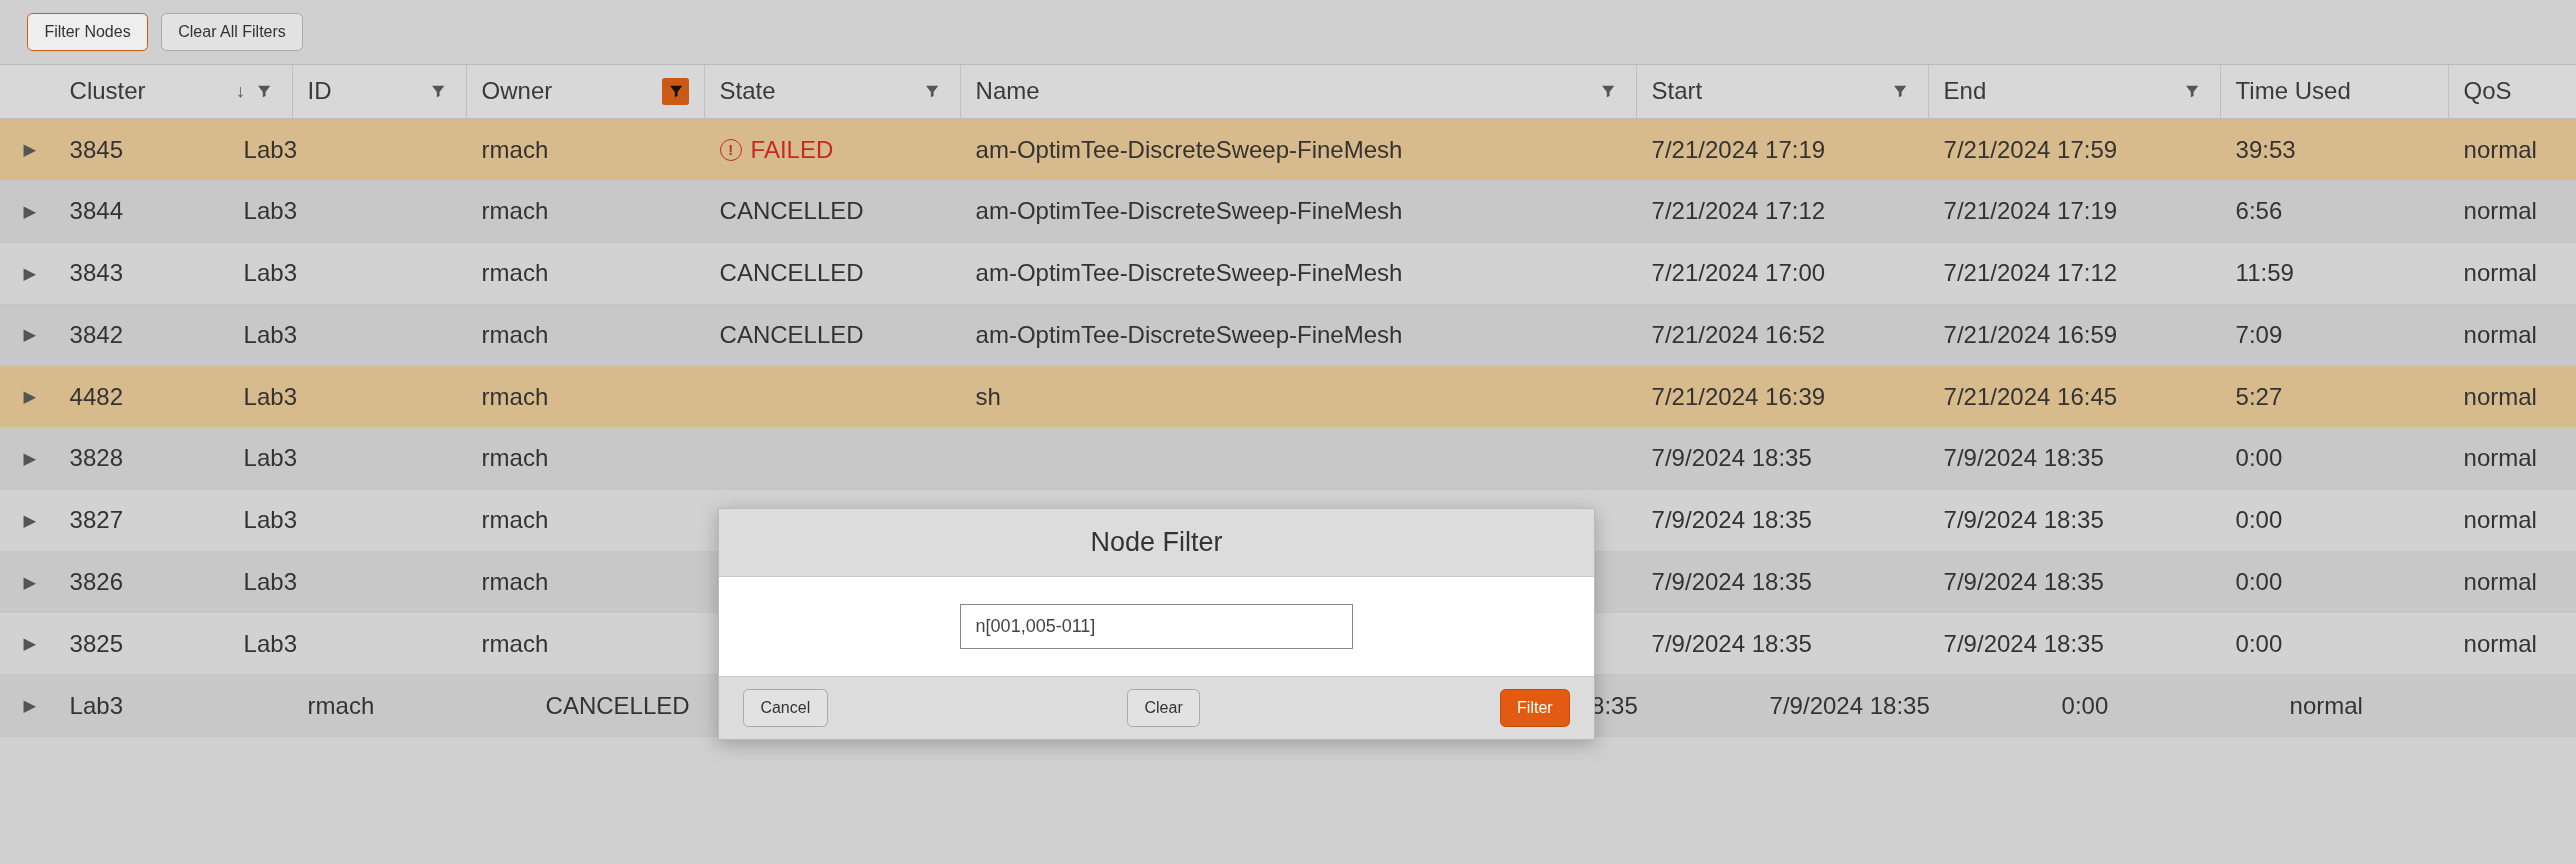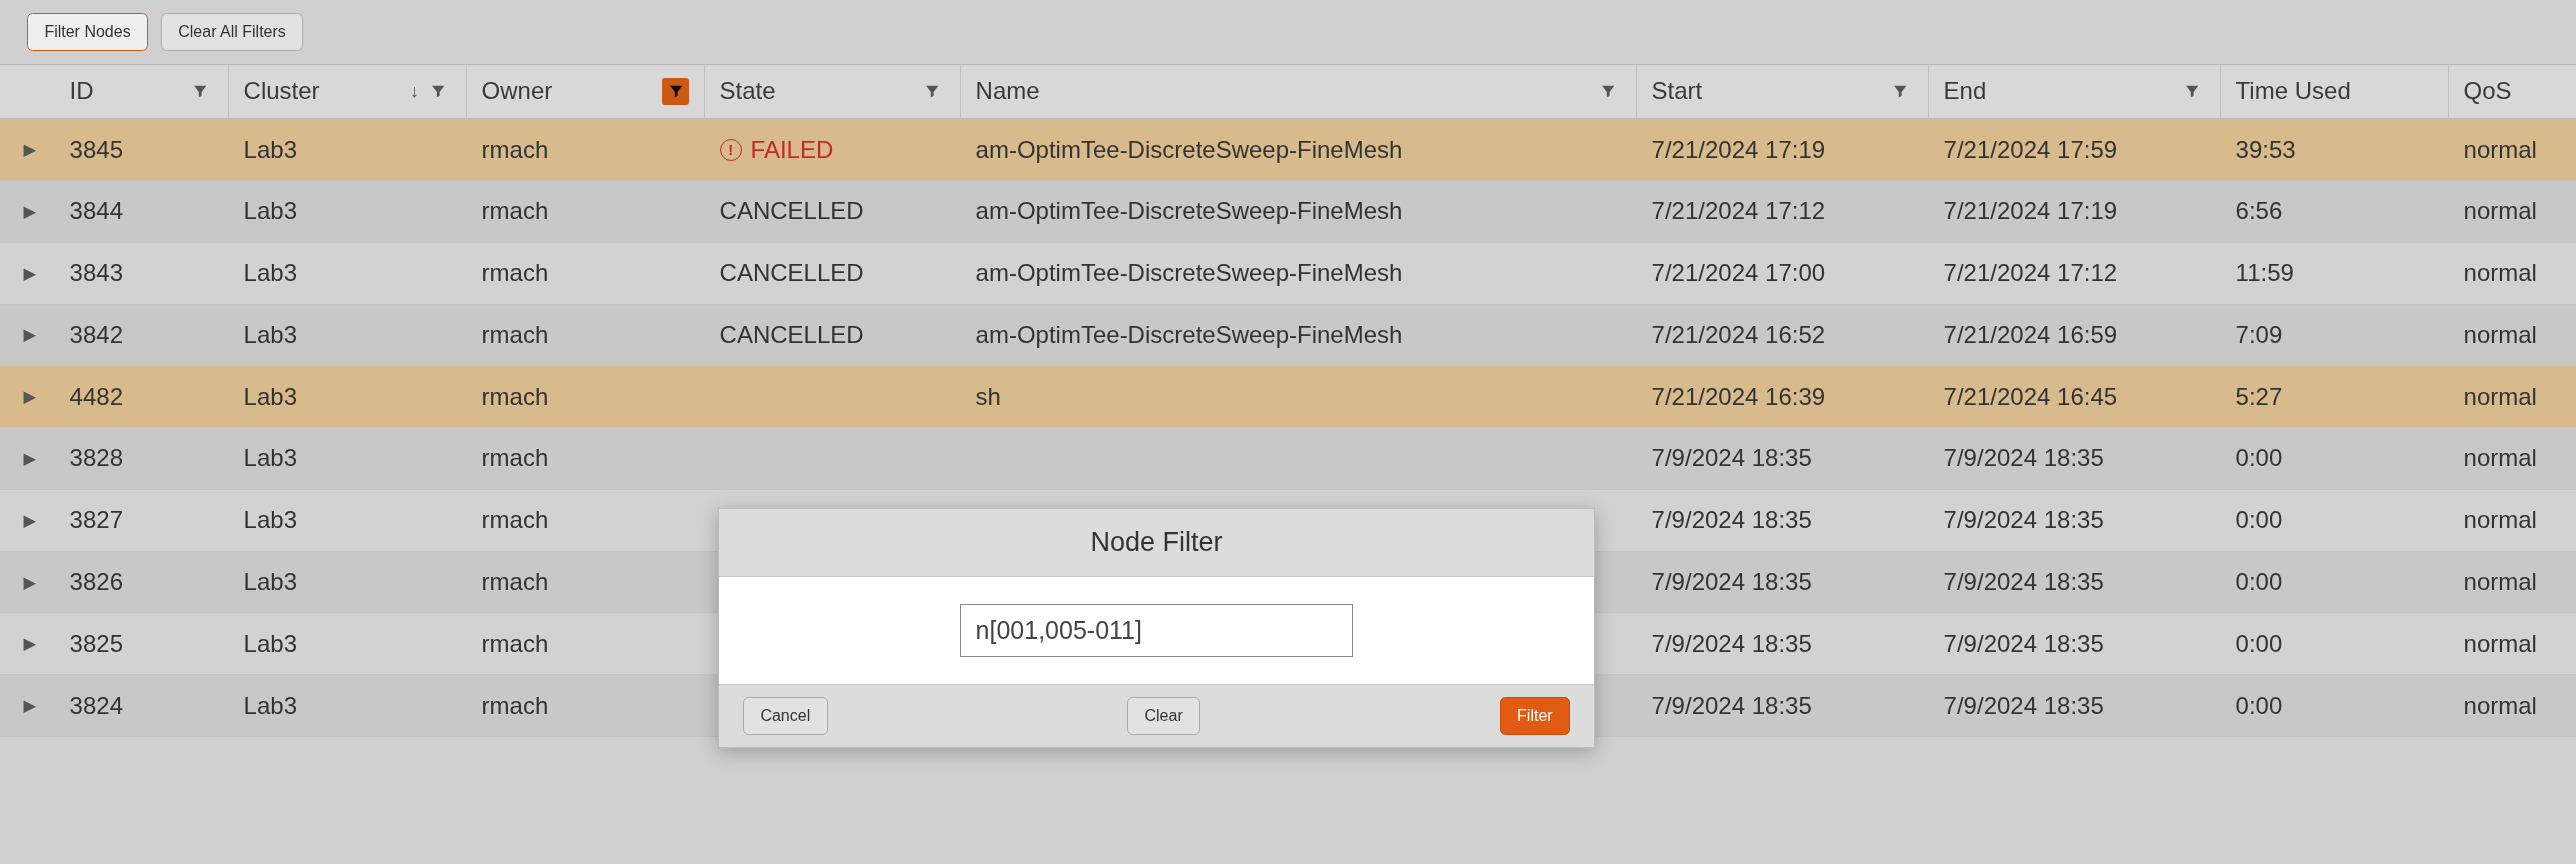--- a/index.html
+++ b/index.html
@@ -120,21 +120,21 @@
   }
   .modal-body {
     padding: 27px;
     display: flex;
     justify-content: center;
     background: #fff;
   }
   .modal-input {
     width: 393px;
     padding: 11px 14.6px;
-    font-size: 25px;
+    font-size: 18px;
     border: 1.8px solid #888;
     color: #444;
     background: #fff;
   }
   .modal-footer {
     background: #dcdcdc;
     padding: 12px 24px;
     display: flex;
     justify-content: space-between;
     align-items: center;
@@ -152,32 +152,32 @@
 
 <div class="toolbar">
   <button class="btn btn-outlined">Filter Nodes</button>
   <button class="btn">Clear All Filters</button>
 </div>
 
 <div class="table">
   <div class="thead">
     <div class="th col-expander"></div>
 
-    <div class="th col-id">
-      <span class="th-label">ID</span>
-      <span class="filter-icon">
-        <svg viewBox="0 0 24 24">
-            <path d="M3 4h18l-7 9v6l-4 2v-8L3 4z"></path>
-          </svg>
-      </span>
-    </div>
-
     <div class="th col-cluster">
       <span class="th-label">Cluster</span>
       <span class="sort-indicator">↓</span>
+      <span class="filter-icon">
+        <svg viewBox="0 0 24 24">
+            <path d="M3 4h18l-7 9v6l-4 2v-8L3 4z"></path>
+          </svg>
+      </span>
+    </div>
+
+    <div class="th col-id">
+      <span class="th-label">ID</span>
       <span class="filter-icon">
         <svg viewBox="0 0 24 24">
             <path d="M3 4h18l-7 9v6l-4 2v-8L3 4z"></path>
           </svg>
       </span>
     </div>
 
     <div class="th col-owner">
       <span class="th-label">Owner</span>
       <span class="filter-icon active">
@@ -377,21 +377,20 @@
         <div class="td col-name"></div>
         <div class="td col-start">7/9/2024 18:35</div>
         <div class="td col-end">7/9/2024 18:35</div>
         <div class="td col-time">0:00</div>
         <div class="td col-qos">normal</div>
       </div>
       <div class="tr even">
         <div class="td col-expander">
           <span class="expander-caret">▶</span>
         </div>
-        <div class="td col-id">3824</div>
         <div class="td col-cluster">Lab3</div>
         <div class="td col-owner">rmach</div>
         <div class="td col-state">
           <span>CANCELLED</span>
         </div>
         <div class="td col-name">test</div>
         <div class="td col-start">7/9/2024 18:35</div>
         <div class="td col-end">7/9/2024 18:35</div>
         <div class="td col-time">0:00</div>
         <div class="td col-qos">normal</div>

